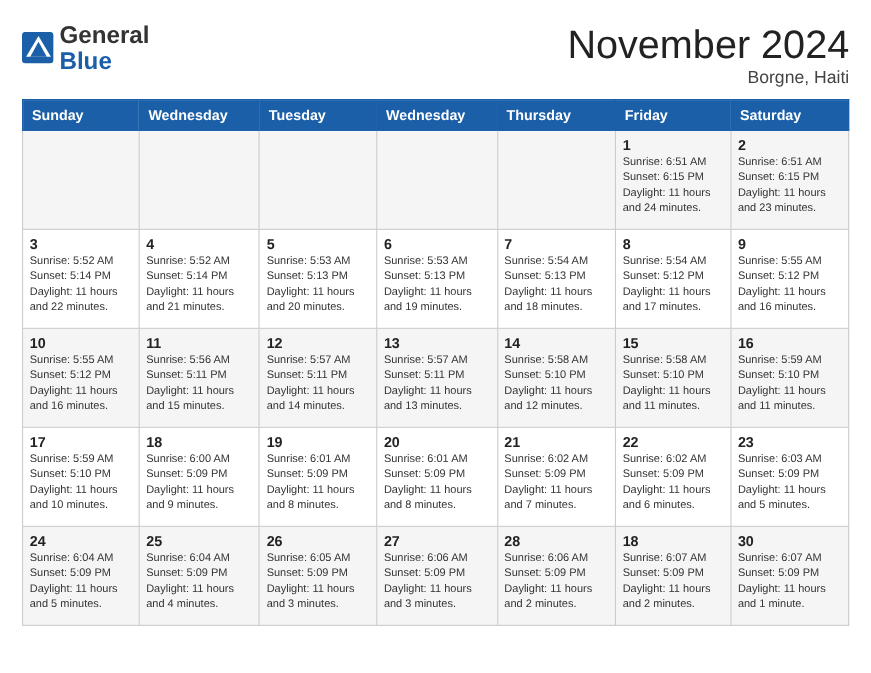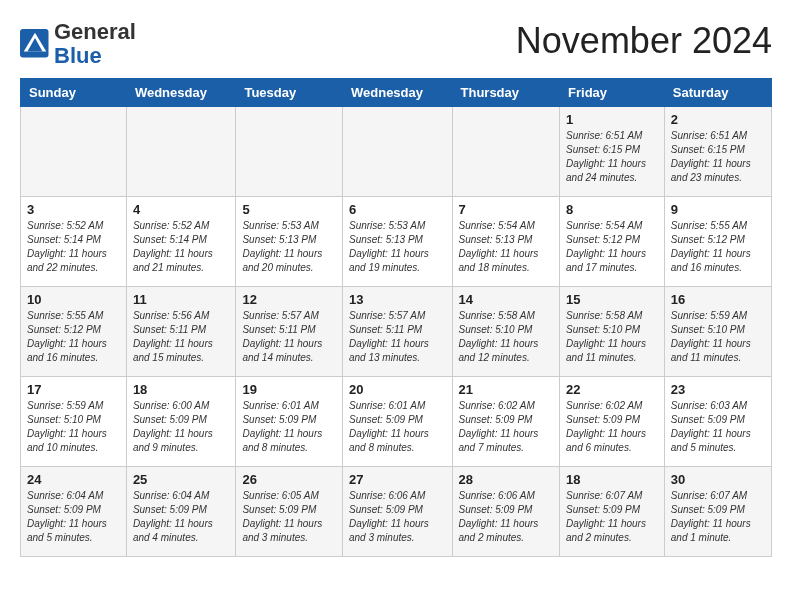--- a/index.html
+++ b/index.html
@@ -79,21 +79,20 @@
     .day-number {
       font-size: 13px;
       font-weight: bold;
       display: block;
       margin-bottom: 2px;
     }
     .day-info {
       font-size: 10px;
       color: #333;
       line-height: 1.4;
-      font-style: italic;
     }
     .empty-cell {
       background-color: #f5f5f5;
     }
   </style>
 </head>
 <body>
 
 <div class="header">
   <div class="logo">
@@ -102,20 +101,21 @@
       <polygon points="20,5 35,30 5,30" fill="white"></polygon>
       <polygon points="20,12 30,30 10,30" fill="#1a5fa8"></polygon>
     </svg>
     <div class="logo-text">
       <span class="logo-general">General</span><br>
       <span class="logo-blue">Blue</span>
     </div>
   </div>
   <div class="title-area">
     <div class="month-title">November 2024</div>
+    <div class="location">Borgne, Haiti</div>
   </div>
 </div>
 
 <table>
   <thead>
     <tr>
     <th>Sunday</th>
         <th>Wednesday</th>
         <th>Tuesday</th>
         <th>Wednesday</th>

